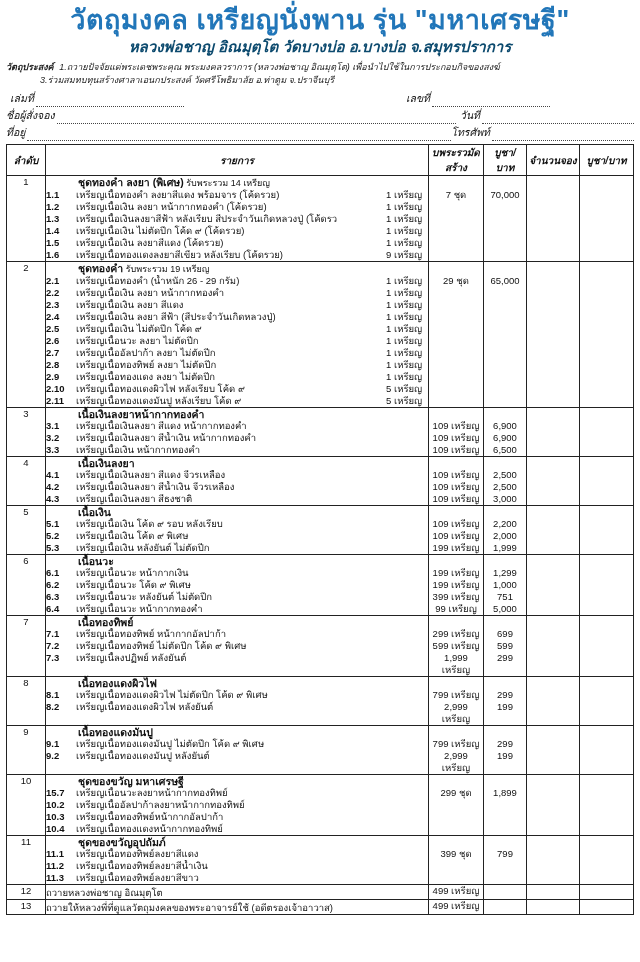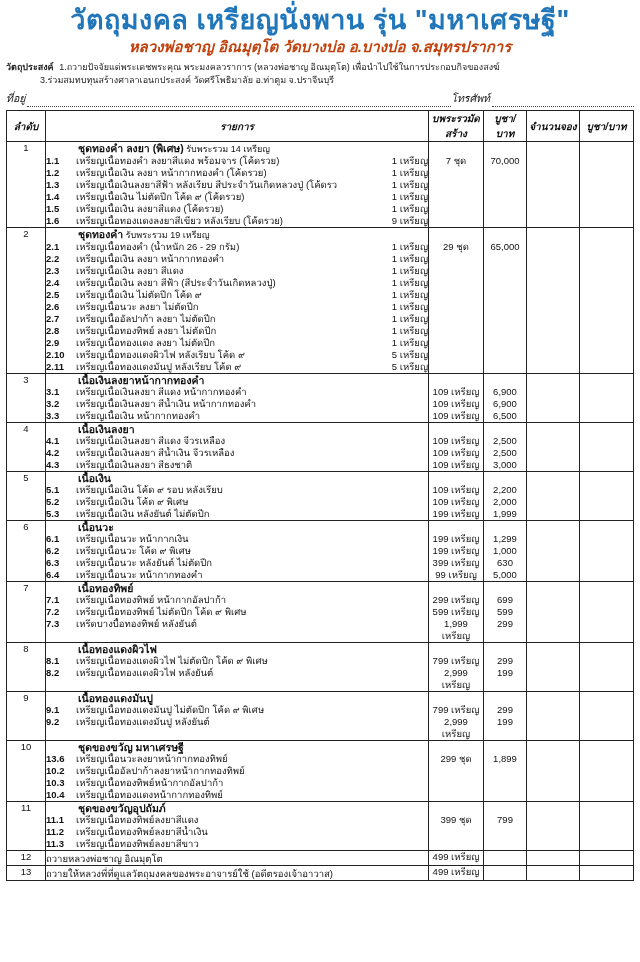--- a/index.html
+++ b/index.html
@@ -11,25 +11,25 @@
   }
   .page { padding:4px 6px 0 6px; }
 
   
   .doc-title {
     text-align:center; font-size:27px; font-weight:bold;
     color:#2176b9; letter-spacing:0.5px; line-height:32px;
   }
   .doc-subtitle {
     text-align:center; font-size:15px; font-weight:bold; font-style:italic;
-    color:#c2410c; line-height:20px; margin-top:1px;
+    color:#0c4a6e; line-height:20px; margin-top:1px;
   }
 
   
-  .objectives { margin-top:4px; font-size:9px; color:#222; }
+  .objectives { margin-top:4px; font-size:9px; font-style:italic; color:#222; }
   .objectives .line { line-height:13px; white-space:nowrap; }
   .objectives .obj-label { font-weight:bold; margin-right:3px; }
   .objectives .indented { padding-left:34px; }
 
   
   .fields { margin-top:3px; font-size:10.5px; font-style:italic; }
   .field-row { display:flex; align-items:flex-end; line-height:17px; }
   .field-row .lbl { white-space:nowrap; padding-right:2px; }
   .dots { border-bottom:1px dotted #444; height:12px; display:inline-block; }
   .grow { flex:1; }
@@ -48,21 +48,21 @@
   tr.sec-top td { border-top:1px solid #222; }
   td.c-no { text-align:center; font-size:10px; padding-top:2px; }
   td.c-items { padding:0 2px 0 10px; }
   td.c-made, td.c-price, td.c-oqty, td.c-oprice { text-align:center; }
   .g-head { line-height:11px; padding-left:32px; padding-top:1px; white-space:nowrap; }
   .g-head b { font-size:10.5px; }
   .g-head .sfx { font-size:9px; font-weight:normal; }
   .item-line { display:flex; line-height:12px; white-space:nowrap; }
   .item-line .code { width:30px; flex:none;font-weight:bold; }
   .item-line .desc { flex:1; overflow:hidden; }
-  .item-line .iqty { width:42px; flex:none; text-align:right;margin-left:48px; }
+  .item-line .iqty { width:42px; flex:none; text-align:left;margin-left:48px; }
   .cell-line { line-height:12px; }
   .single-line { line-height:13px; padding-top:1px; }
 </style>
 </head>
 <body>
 
 <div class="page">
 
   <div class="doc-title">วัตถุมงคล เหรียญนั่งพาน รุ่น "มหาเศรษฐี"</div>
   <div class="doc-subtitle">หลวงพ่อชาญ อิณมุตฺโต วัดบางบ่อ อ.บางบ่อ จ.สมุทรปราการ</div>
@@ -71,20 +71,32 @@
     <div class="line">
       <span class="obj-label">วัตถุประสงค์</span>
       <span>1.ถวายปัจจัยแด่พระเดชพระคุณ พระมงคลวราการ (หลวงพ่อชาญ อิณมุตฺโต) เพื่อนำไปใช้ในการประกอบกิจของสงฆ์</span>
     </div>
     <div class="line indented">
       <span>3.ร่วมสมทบทุนสร้างศาลาเอนกประสงค์ วัดศรีโพธิมาลัย อ.ท่าตูม จ.ปราจีนบุรี</span>
     </div>
   </div>
 
   <div class="fields">
+    <div class="field-row">
+      <span class="lbl" style="margin-left:4px">เล่มที่</span>
+      <span class="dots" style="width:148px"></span>
+      <span class="lbl" style="margin-left:222px">เลขที่</span>
+      <span class="dots" style="width:118px"></span>
+    </div>
+    <div class="field-row">
+      <span class="lbl">ชื่อผู้สั่งจอง</span>
+      <span class="dots grow"></span>
+      <span class="lbl" style="margin-left:4px">วันที่</span>
+      <span class="dots" style="width:152px"></span>
+    </div>
     <div class="field-row">
       <span class="lbl">ที่อยู่</span>
       <span class="dots grow"></span>
       <span class="lbl" style="margin-left:0">โทรศัพท์</span>
       <span class="dots" style="width:142px"></span>
     </div>
   </div>
 
   <table class="order">
     <colgroup>
@@ -635,21 +647,21 @@
           <td class="c-items">
             <div class="item-line">
               <span class="code">6.3</span>
               <span class="desc">เหรียญเนื้อนวะ หลังยันต์ ไม่ตัดปีก</span>
             </div>
           </td>
           <td class="c-made">
             <div class="cell-line">399 เหรียญ</div>
           </td>
           <td class="c-price">
-            <div class="cell-line">630</div>
+            <div class="cell-line">751</div>
           </td>
           <td class="c-oqty"></td>
           <td class="c-oprice"></td>
         </tr>
         <tr>
           <td class="c-items">
             <div class="item-line">
               <span class="code">6.4</span>
               <span class="desc">เหรียญเนื้อนวะ หน้ากากทองคำ</span>
             </div>
@@ -702,21 +714,21 @@
           <td class="c-price">
             <div class="cell-line">599</div>
           </td>
           <td class="c-oqty"></td>
           <td class="c-oprice"></td>
         </tr>
         <tr>
           <td class="c-items">
             <div class="item-line">
               <span class="code">7.3</span>
-              <span class="desc">เหรีดบางบื้อทองทิพย์ หลังยันต์</span>
+              <span class="desc">เหรียญเนื้ลงปฏิพย์ หลังยันต์</span>
             </div>
           </td>
           <td class="c-made">
             <div class="cell-line">1,999 เหรียญ</div>
           </td>
           <td class="c-price">
             <div class="cell-line">299</div>
           </td>
           <td class="c-oqty"></td>
           <td class="c-oprice"></td>
@@ -811,21 +823,21 @@
             <div class="g-head"><b>ชุดของขวัญ มหาเศรษฐี</b></div>
           </td>
           <td class="c-made"></td>
           <td class="c-price"></td>
           <td class="c-oqty"></td>
           <td class="c-oprice"></td>
         </tr>
         <tr>
           <td class="c-items">
             <div class="item-line">
-              <span class="code">13.6</span>
+              <span class="code">15.7</span>
               <span class="desc">เหรียญเนื้อนวะลงยาหน้ากากทองทิพย์</span>
             </div>
           </td>
           <td class="c-made">
             <div class="cell-line">299 ชุด</div>
           </td>
           <td class="c-price">
             <div class="cell-line">1,899</div>
           </td>
           <td class="c-oqty"></td>

